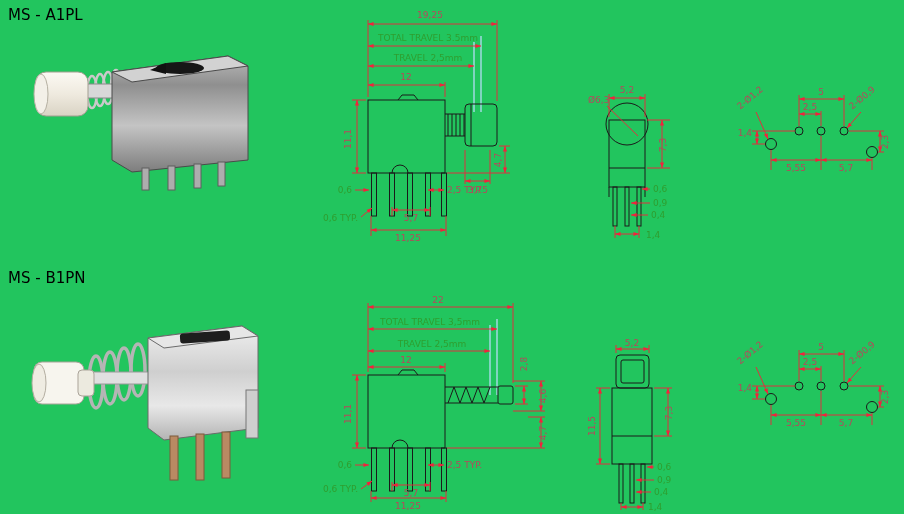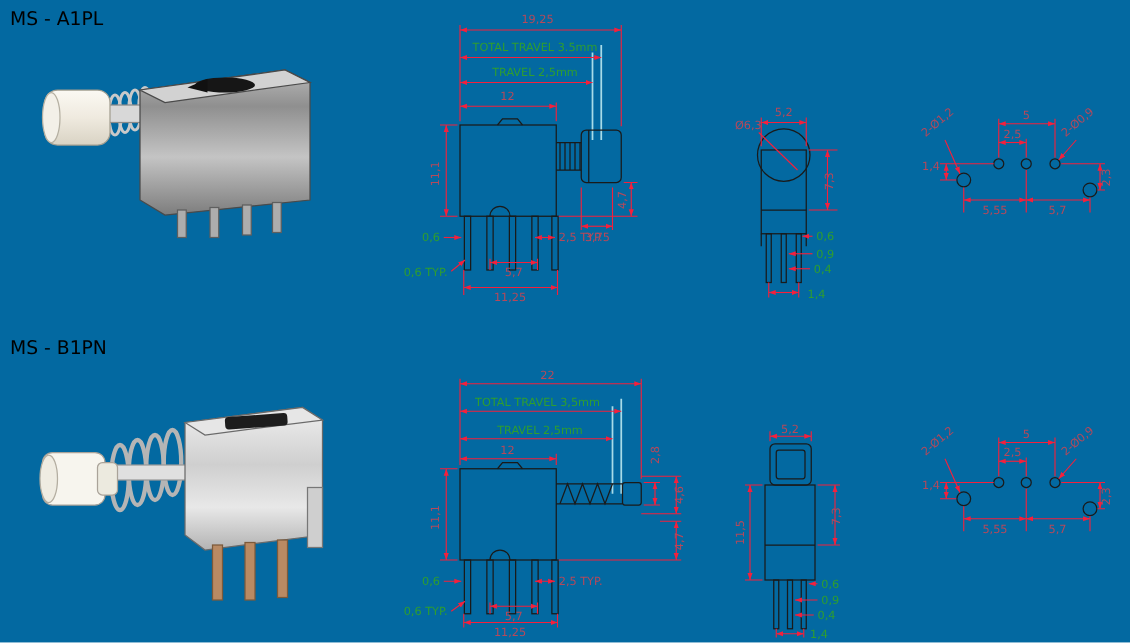--- a/index.html
+++ b/index.html
@@ -1,16 +1,16 @@
 <!DOCTYPE html>
 <html><head>
 <meta charset="utf-8">
 <style>
   html,body { margin:0; padding:0; background:#ffffff; }
-  .canvas { position:relative; width:904px; height:514px; background:#0369a1; overflow:hidden; }
+  .canvas { position:relative; width:904px; height:514px; background:#22c55e; overflow:hidden; }
   svg text { font-family:"DejaVu Sans","Liberation Sans",sans-serif; }
   .ttl { font-size:15px; fill:#000000; }
   .t   { font-size:9px;  fill:#b5495b; }
   .g   { font-size:9px;  fill:#2f9e2f; }
   .ol  { stroke:#1a1a1a; stroke-width:1;   fill:none; }
   .dm  { stroke:#f5203c; stroke-width:0.9; fill:none; }
   .gd  { stroke:#a8dbe8; stroke-width:1.4; fill:none; }
 </style>
 </head>
 <body>

